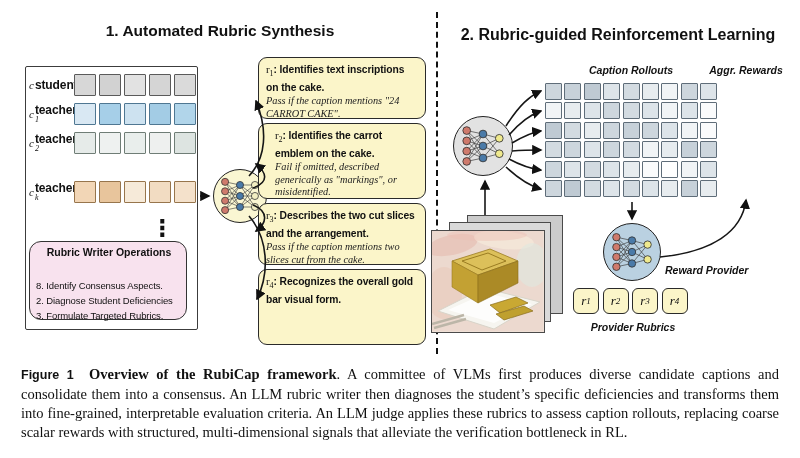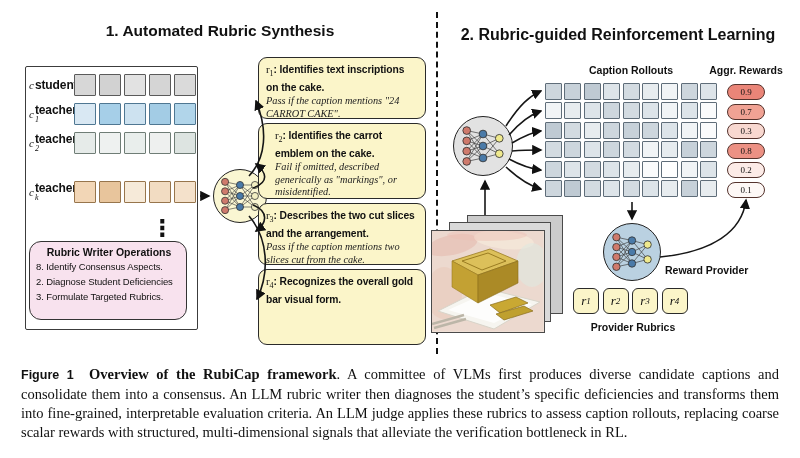--- a/index.html
+++ b/index.html
@@ -5,21 +5,21 @@
   * { margin:0; padding:0; box-sizing:border-box; }
   html,body { width:800px; height:458px; background:#ffffff; overflow:hidden;
               font-family:"Liberation Sans", sans-serif; }
   .stage { position:relative; width:800px; height:458px; background:#fff; }
   .fig   { position:absolute; left:0; top:0; width:660px; height:360px; }
 
   
   .panel-title { position:absolute; font-weight:bold; color:#111; text-align:center; }
   .t-left  { left:30px;  top:22px; width:380px; font-size:15.5px; }
   .t-right { left:442px; top:26px; width:352px; font-size:16px; }
-  .mini-label { position:absolute; font-weight:bold; font-size:10.5px; color:#111; text-align:center; }
+  .mini-label { position:absolute; font-weight:bold; font-size:10.5px; color:#111; text-align:center;font-style:italic; }
 
   
   .cand-box { position:absolute; left:25px; top:66px; width:173px; height:264px;
               background:#fff; border:1.6px solid #3c3c3c; border-radius:2px; }
   .cand-row { position:absolute; left:3px; width:167px; height:24px; display:flex; align-items:center; }
   .cand-label { width:45px; font-size:11px; color:#111; font-style:italic;
                 font-family:"Liberation Serif", serif; display:flex; align-items:center; }
   .ss { display:inline-flex; flex-direction:column; margin-left:1px; line-height:1; }
   .ss .sup { font-style:normal; font-weight:bold; font-size:12px;
              font-family:"Liberation Sans", sans-serif; letter-spacing:-0.1px; }
@@ -27,21 +27,21 @@
   .cells5 { display:flex; gap:3px; }
   .cells5 .cell { width:22px; height:22px; border:1.4px solid #666; border-radius:1px; display:block; }
   .vdots { position:absolute; left:125px; top:150px; font-size:23px; font-weight:bold;
            color:#111; line-height:1; font-family:"DejaVu Sans", sans-serif; }
   .plus  { position:absolute; left:78px; top:194px; width:60px; text-align:center;
            font-size:46px; font-weight:900; color:#111; line-height:1;
            font-family:"DejaVu Sans", sans-serif; }
   .writer-box { position:absolute; left:30px; top:240px; width:158px; height:79px;
                 background:#f8e2ee; border:1.6px solid #333; border-radius:12px;
                 padding:4px 4px 0 6px; }
-  .writer-title { font-weight:bold; font-size:10.5px; text-align:center; color:#111; margin-bottom:1px; }
+  .writer-title { font-weight:bold; font-size:10.5px; text-align:center; color:#111; margin-bottom:20px; }
   .writer-item  { font-size:9.5px; color:#111; line-height:15px; letter-spacing:-0.1px; }
 
   
   .net-circle { position:absolute; border:1.6px solid #222; border-radius:50%;
                 display:flex; align-items:center; justify-content:center; }
   .writer-circle { left:213px; top:169px; width:54px; height:54px; background:#faf6d2; }
   .policy-circle { left:453px; top:116px; width:60px; height:60px; background:#e2e2e2; }
   .reward-circle { left:603px; top:223px; width:58px; height:58px; background:#bad1e1; }
 
   .rubric-card { position:absolute; left:258px; width:168px; background:#fbf5c9;
@@ -337,40 +337,20 @@
           <span class="cell" style="background: rgb(211, 219, 225);"></span>
           <span class="cell" style="background: rgb(221, 228, 233);"></span>
           <span class="cell" style="background: rgb(211, 219, 225);"></span>
           <span class="cell" style="background: rgb(221, 228, 233);"></span>
           <span class="cell" style="background: rgb(231, 236, 239);"></span>
           <span class="cell" style="background: rgb(199, 209, 217);"></span>
           <span class="cell" style="background: rgb(231, 236, 239);"></span>
         </div>
     </div>
 
-    <div class="chips">
-      <div class="chip" style="background: rgb(234, 133, 120);">
-          <span>0.9</span>
-        </div>
-      <div class="chip" style="background: rgb(240, 162, 148);">
-          <span>0.7</span>
-        </div>
-      <div class="chip" style="background: rgb(248, 216, 208);">
-          <span>0.3</span>
-        </div>
-      <div class="chip" style="background: rgb(236, 145, 132);">
-          <span>0.8</span>
-        </div>
-      <div class="chip" style="background: rgb(252, 235, 231);">
-          <span>0.2</span>
-        </div>
-      <div class="chip" style="background: rgb(253, 248, 246);">
-          <span>0.1</span>
-        </div>
-    </div>
 
     <div class="net-circle reward-circle">
       <svg width="46" height="46" viewBox="0 0 56 56">
         <g class="edge">
           <line x1="9" y1="10" x2="28" y2="14"></line>
             <line x1="9" y1="10" x2="28" y2="28"></line>
             <line x1="9" y1="10" x2="28" y2="42"></line>
           <line x1="9" y1="22" x2="28" y2="14"></line>
             <line x1="9" y1="22" x2="28" y2="28"></line>
             <line x1="9" y1="22" x2="28" y2="42"></line>

